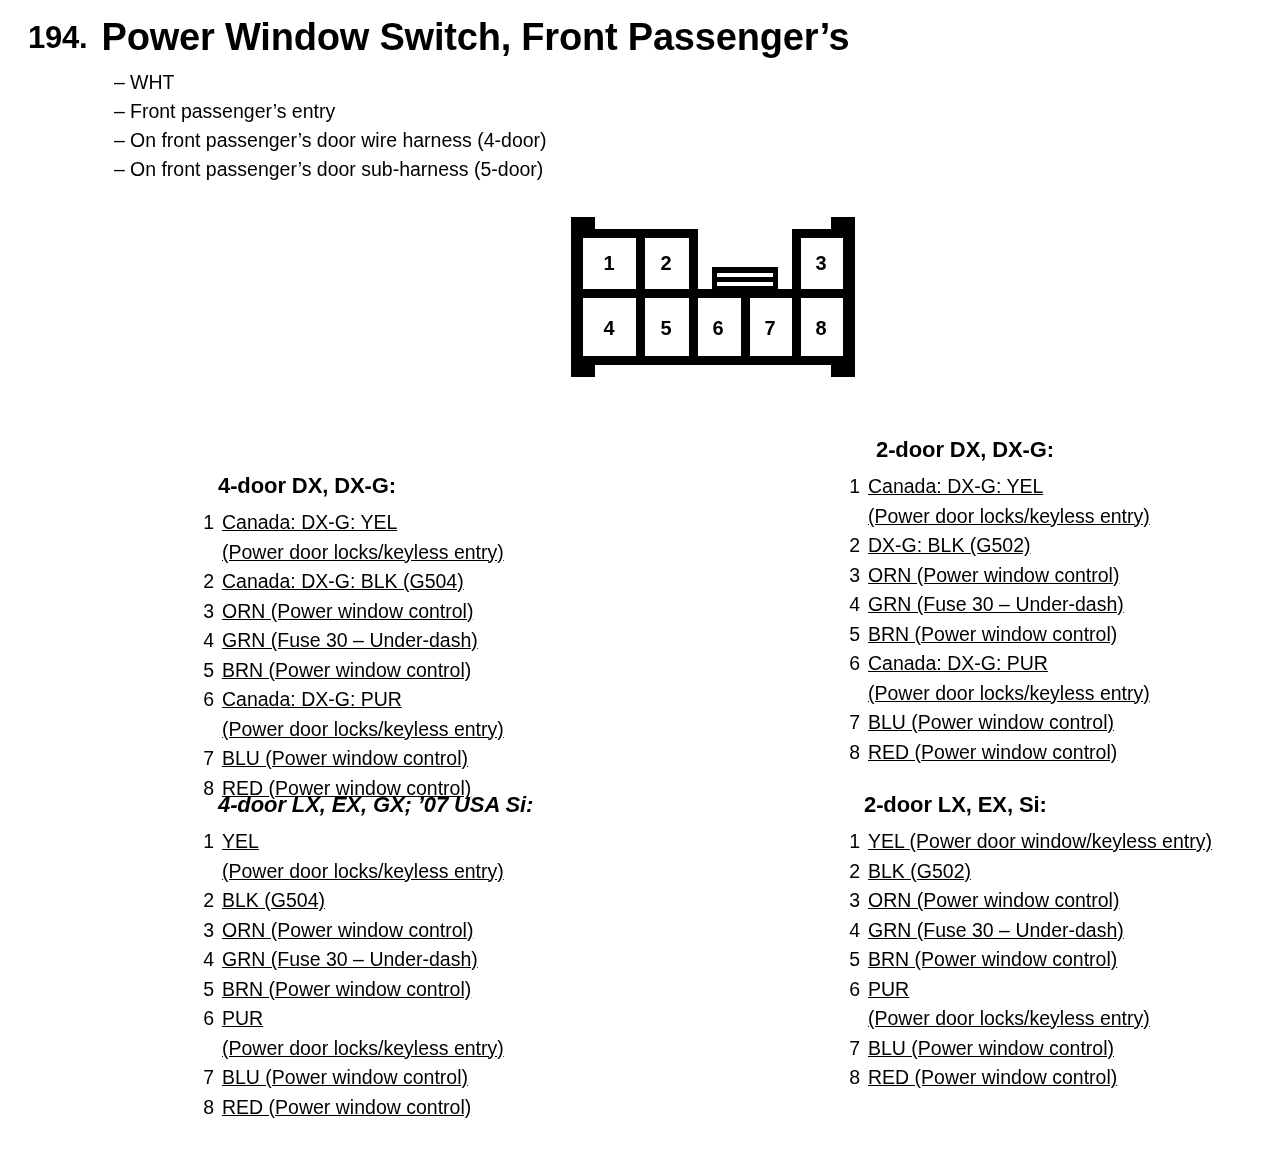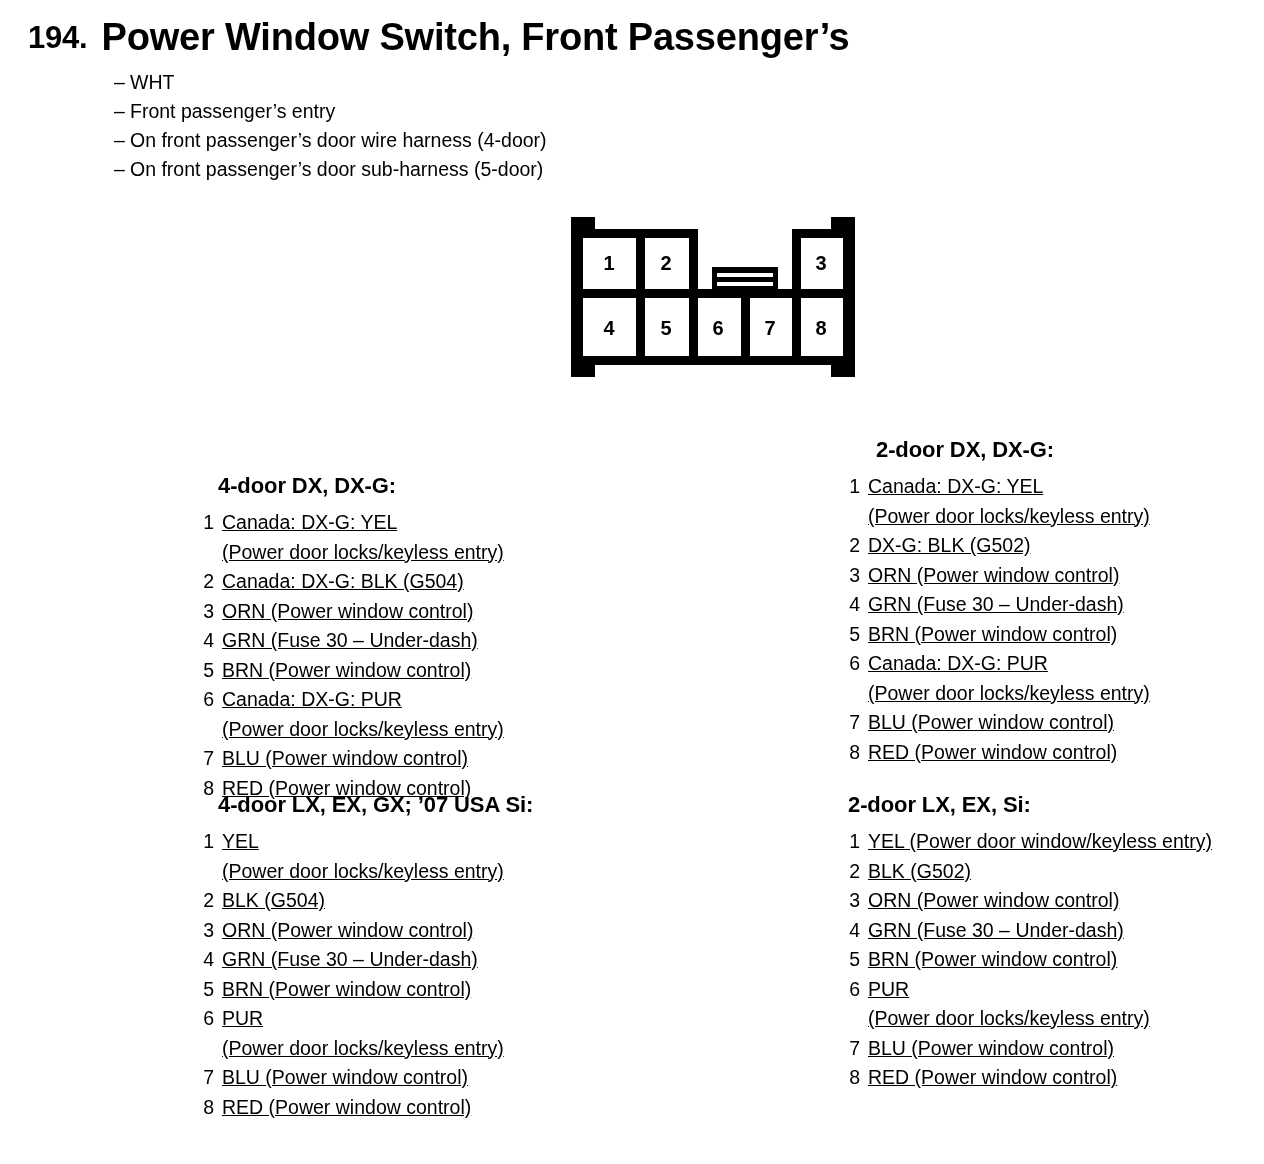--- a/index.html
+++ b/index.html
@@ -92,22 +92,22 @@
 
   
   #block-4door-dx   { left: 194px;  top: 437px; margin-top: 36px; }
   #block-2door-dx   { left: 840px;  top: 437px; }
   #block-4door-lx   { left: 194px;  top: 792px; }
   #block-2door-lx   { left: 840px;  top: 792px; }
 
   
   #block-4door-dx .block-heading { margin-left: 24px; }
   #block-2door-dx .block-heading { margin-left: 36px; }
-  #block-4door-lx .block-heading { margin-left: 24px; }
-  #block-2door-lx .block-heading { margin-left: 8px; }
+  #block-4door-lx .block-heading { margin-left: 24px; font-style: italic; }
+  #block-2door-lx .block-heading { margin-left: 24px; }
 </style>
 </head>
 <body>
 
 <div class="title-row">
   <span class="title-num">194.</span>
   <span class="title-text">Power Window Switch, Front Passenger’s</span>
 </div>
 
 <div class="subtitle-list">

